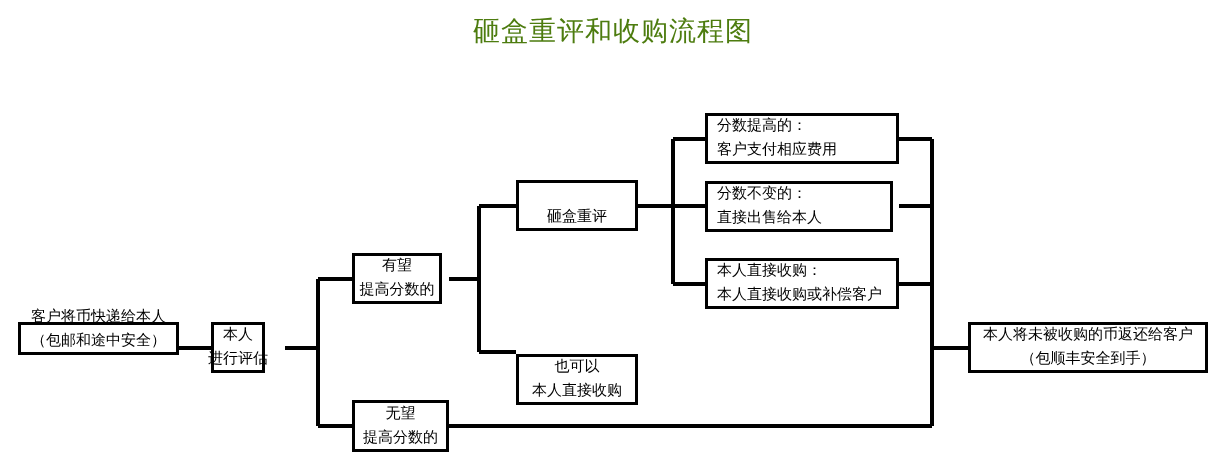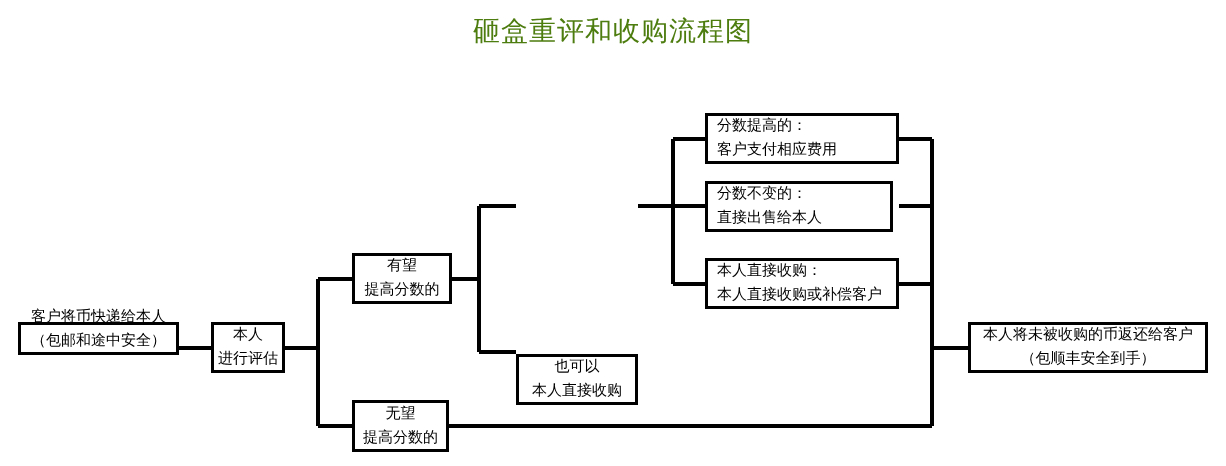--- a/index.html
+++ b/index.html
@@ -100,35 +100,38 @@
 
       <path d="M449,426 L932,426"></path>
     </g>
   </svg>
 
   <div class="node center" style="left:18px; top:322px; width:161px; height:33px;">
     <span class="ln">客户将币快递给本人</span>
     <span class="ln">（包邮和途中安全）</span>
   </div>
 
-  <div class="node center" style="left:211px; top:322px; width:74px; height:51px;">
+  <div class="node center" style="left:211px; top:322px; width:54px; height:51px;">
     <span class="ln">本人</span>
     <span class="ln">进行评估</span>
   </div>
 
-  <div class="node center" style="left:352px; top:253px; width:100px; height:51px;">
+  <div class="node center" style="left:352px; top:253px; width:90px; height:51px;">
     <span class="ln">有望</span>
     <span class="ln">提高分数的</span>
   </div>
 
   <div class="node center" style="left:352px; top:400px; width:97px; height:52px;">
     <span class="ln">无望</span>
     <span class="ln">提高分数的</span>
   </div>
 
+  <div class="node center" style="left:516px; top:180px; width:122px; height:51px;">
+    <span class="ln">砸盒重评</span>
+  </div>
 
   <div class="node center" style="left:516px; top:326px; width:122px; height:51px;margin-top:28px;">
     <span class="ln">也可以</span>
     <span class="ln">本人直接收购</span>
   </div>
 
   <div class="node left" style="left:705px; top:113px; width:194px; height:51px;">
     <span class="ln">分数提高的：</span>
     <span class="ln">客户支付相应费用</span>
   </div>

